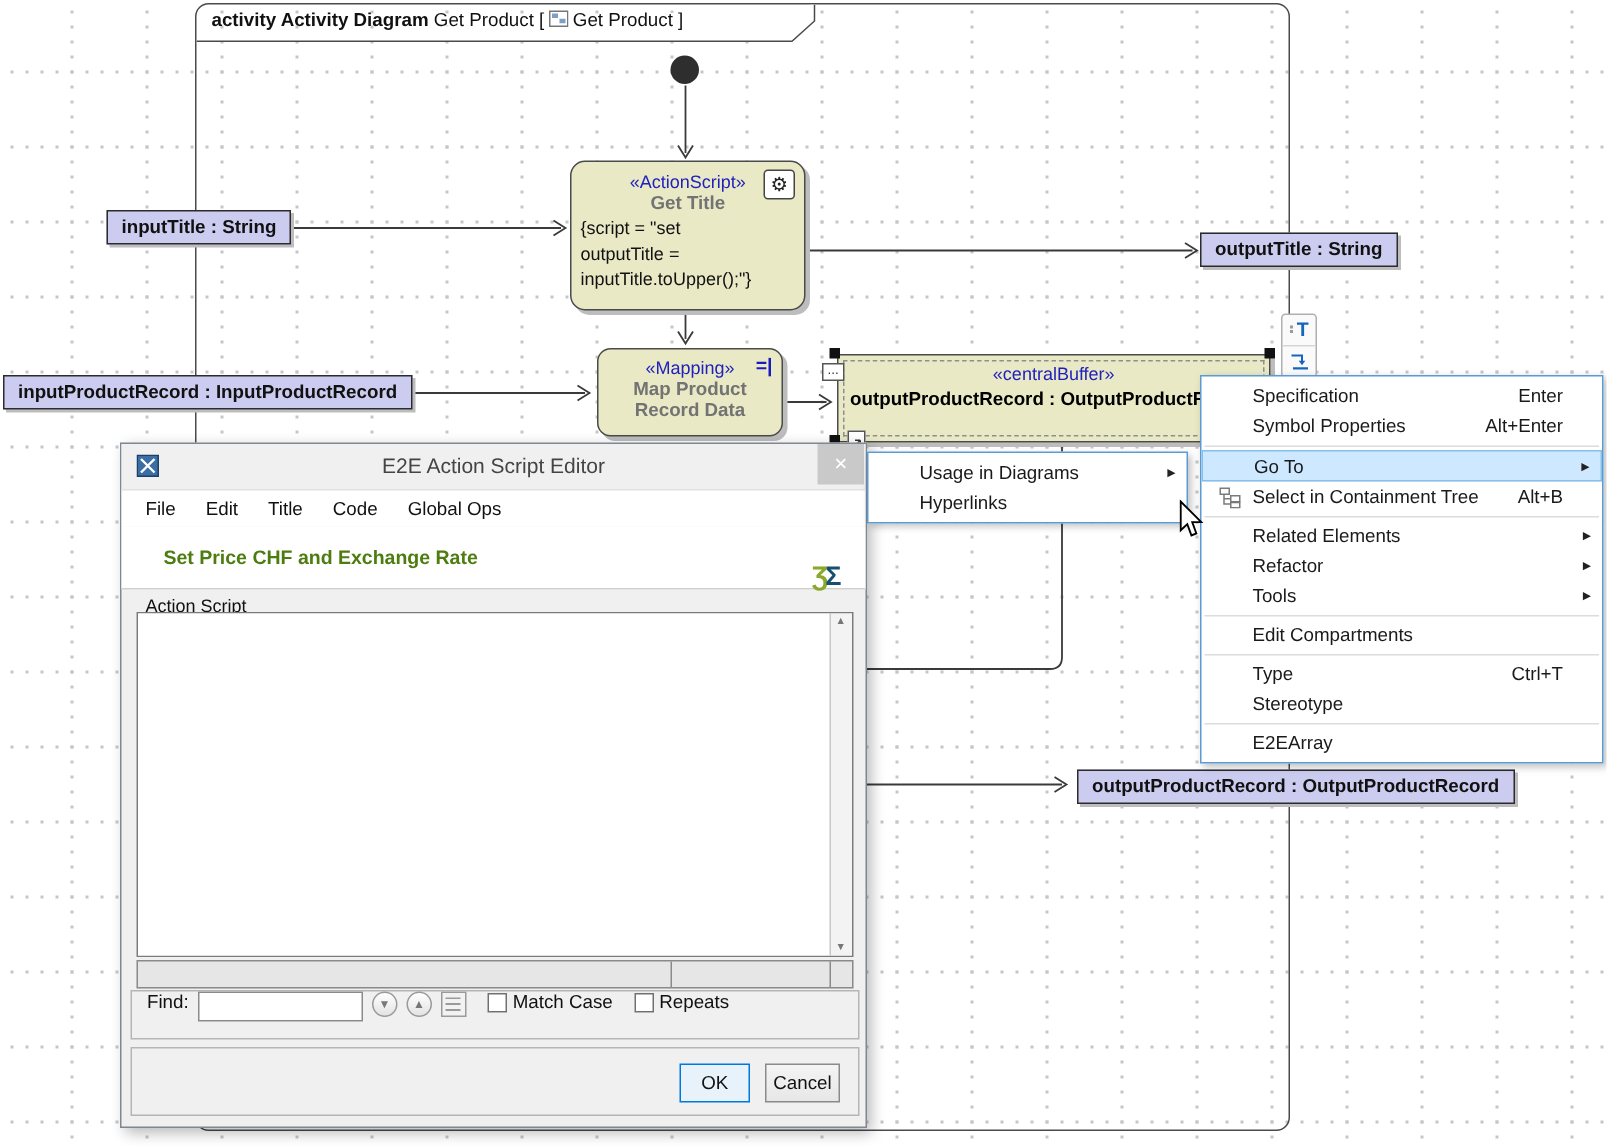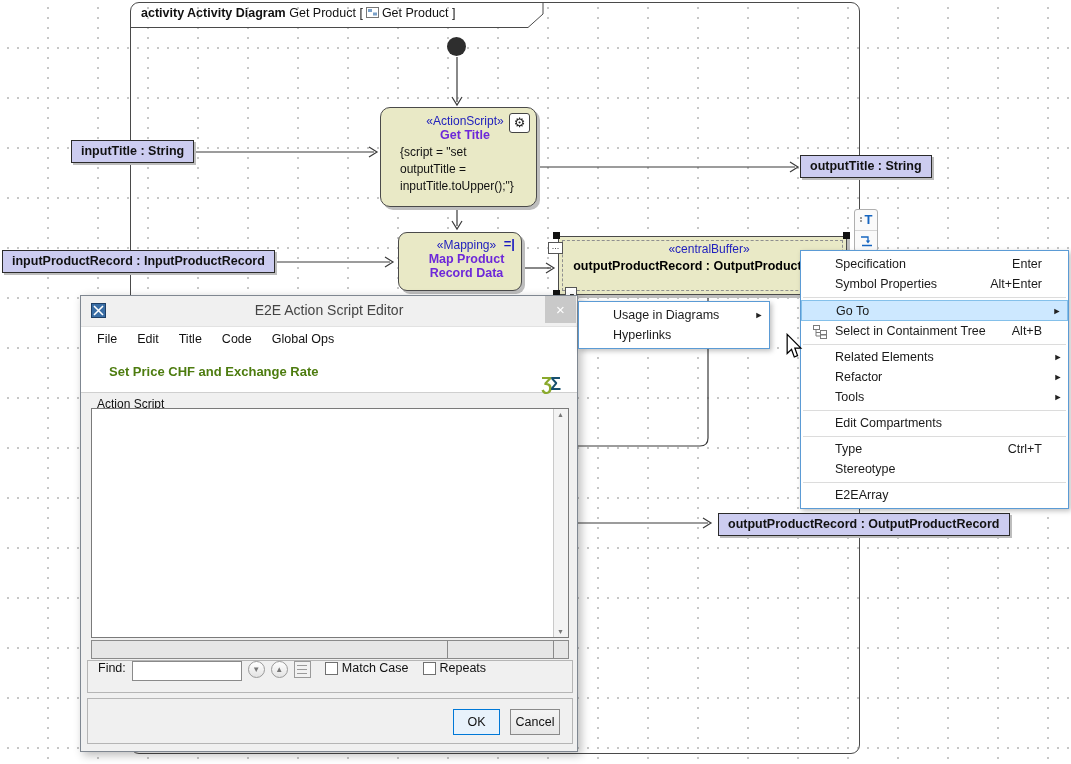--- a/index.html
+++ b/index.html
@@ -16,23 +16,23 @@
   .abs { position:absolute; }
 
   
   .frame { left:130px; top:2px; width:730px; height:752px; border:1px solid #4a4a4a; border-radius:9px; z-index:1; }
   .frame-header { left:131px; top:3px; width:414px; height:25px; z-index:2; }
   .frame-header-text { position:absolute; left:10px; top:3px; font-size:12.5px; color:#111; white-space:nowrap; }
   .frame-header-text b { font-weight:bold; }
   .fh-icon { display:inline-block; vertical-align:-2px; margin:0 3px; }
 
   
-  .node { background:#e9e9c6; border:1px solid #4a4a4a; box-shadow:3px 3px 0 #bdbdbd; z-index:3;padding-left:13px; }
+  .node { background:#e9e9c6; border:1px solid #4a4a4a; box-shadow:3px 3px 0 #bdbdbd; z-index:3; }
   .stereo { color:#2121bd; font-size:12px; text-align:center; }
-  .node-name { font-weight:bold; font-size:12.5px; color:#6d28d9; text-align:center; }
+  .node-name { font-weight:bold; font-size:12.5px; color:#737373; text-align:center; }
   .initial-node { left:447px; top:37px; width:19px; height:19px; border-radius:50%; background:#2e2e2e; z-index:3; }
 
   .get-title { left:380px; top:107px; width:157px; height:100px; border-radius:10px; padding-top:6px; }
   .script-body { padding:2px 6px 0 6px; font-size:12px; line-height:17px; color:#111; text-align:left; }
   .gear-box { position:absolute; right:6px; top:5px; width:21px; height:20px; background:#fff; border:1px solid #444; border-radius:3px; font-size:13px; line-height:18px; text-align:center; color:#222; }
 
   .mapping { left:398px; top:232px; width:124px; height:59px; border-radius:9px; padding-top:5px; }
   .map-icon { position:absolute; right:6px; top:3px; font-weight:bold; font-size:13px; color:#1a1ac0; }
 
   .central-buffer { left:558px; top:236px; width:289px; height:59px; padding-top:5px; }
@@ -87,21 +87,21 @@
   .chk { width:13px; height:13px; border:1px solid #707070; background:#fff; display:inline-block; }
   .chk-wrap { display:inline-flex; align-items:center; gap:4px; margin-left:8px; }
   .btnpanel { position:absolute; left:6px; top:402px; width:486px; height:46px; border:1px solid #b5b5b5; background:#f0f0f0; }
   .dlg-btn { position:absolute; top:10px; height:26px; font-size:12.5px; font-family:"Liberation Sans", sans-serif; }
   .btn-ok { right:72px; width:47px; background:#e8f2fb; border:1px solid #0078d7; color:#111; }
   .btn-cancel { right:12px; width:50px; background:linear-gradient(#f4f4f4,#e7e7e7); border:1px solid #8a8a8a; color:#111; }
 
   
   .menu { background:#fff; border:1px solid #5b9bd5; box-shadow:2px 2px 5px rgba(0,0,0,.25); z-index:20; padding:3px 0; }
   .menu2 { left:800px; top:250px; width:269px; }
-  .menu1 { left:578px; top:301px; width:192px; }
+  .menu1 { left:578px; top:301px; width:214px; }
   .m-item { height:20px; display:grid; grid-template-columns:30px 1fr auto 16px; align-items:center; font-size:12.5px; color:#1a1a1a; padding:0 2px 0 4px; }
   .m-label { white-space:nowrap; }
   .m-short { margin-right:8px; white-space:nowrap; }
   .m-arrow { font-size:9px; color:#222; text-align:center; }
   .m-icon { display:flex; justify-content:center; align-items:center; }
   .m-sep { border-top:1px solid #dcdcdc; margin:3px 2px 2px 2px; }
   .m-hl { background:#cde8ff; border:1px solid #84c0ea; height:21px; }
 
   .cursor { z-index:30; pointer-events:none; }
 </style>

